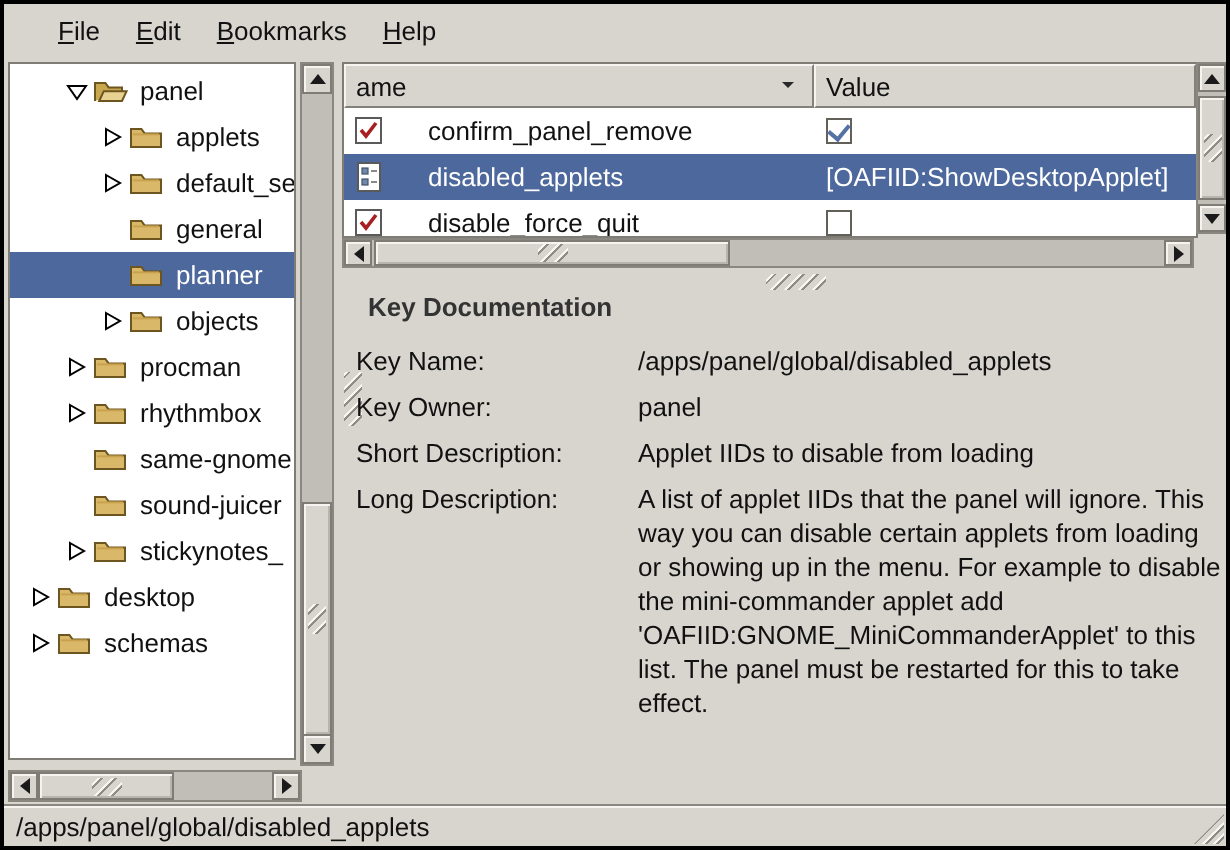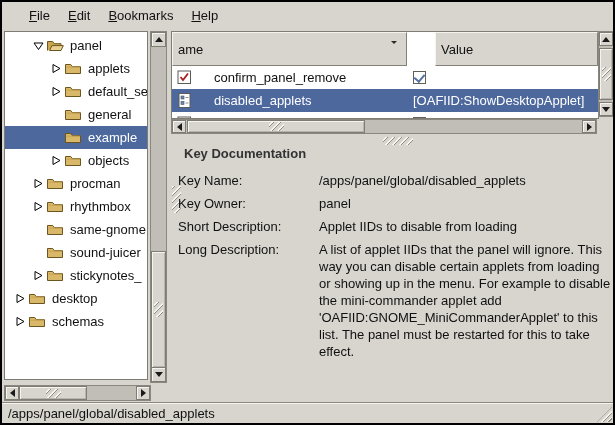--- a/index.html
+++ b/index.html
@@ -34,21 +34,21 @@
   .trow .exp{width:12px;height:12px;flex:0 0 12px;margin-right:3px;display:flex;align-items:center;justify-content:center;}
   .trow .exp.none svg{visibility:hidden;}
   .trow .fico{width:18px;height:13px;flex:0 0 18px;margin-right:3px;}
   .trow .tl{padding:0 2px;}
   .lvl1{padding-left:9px;} .lvl2{padding-left:27px;} .lvl3{padding-left:45px;}
   .trow.sel{background:#4d689c;}
   .trow.sel .tl{color:#fff;}
 
   
   .list-vp{left:169px;top:29px;width:426px;height:86px;overflow:hidden;}
-  .lheader{display:flex;height:34px;gap:28px;}
+  .lheader{display:flex;height:22px;}
   .hcell{background:#d8d5cf;border:1px solid #84817b;border-top-color:#f5f4f1;border-left-color:#f5f4f1;
          box-sizing:border-box;display:flex;align-items:center;padding:0 5px;position:relative;}
   .hcell.name{width:235px;}
   .hcell.value{flex:1;}
   .sortarrow{position:absolute;right:9px;top:8px;}
   .lrow{display:flex;height:23px;align-items:stretch;}
   .lcell-name{width:235px;display:flex;align-items:center;gap:22px;padding-left:5px;box-sizing:border-box;}
   .lcell-value{flex:1;display:flex;align-items:center;padding-left:6px;}
   .lrow.sel{background:#4d689c;color:#fff;}
   .kicon{width:15px;height:15px;flex:0 0 15px;}
@@ -161,21 +161,21 @@
     </div>
     <div class="trow lvl3 sel">
       <span class="exp none">
           <svg width="11" height="11" viewBox="0 0 11 11">
             <use href="#exp-c"></use>
           </svg>
         </span>
       <span class="fico"><svg width="16" height="13" viewBox="0 0 16 13">
             <use href="#fold-c"></use>
           </svg></span>
-      <span class="tl">example</span>
+      <span class="tl">planner</span>
     </div>
     <div class="trow lvl3">
       <span class="exp">
           <svg width="11" height="11" viewBox="0 0 11 11">
             <use href="#exp-c"></use>
           </svg>
         </span>
       <span class="fico"><svg width="16" height="13" viewBox="0 0 16 13">
             <use href="#fold-c"></use>
           </svg></span>

